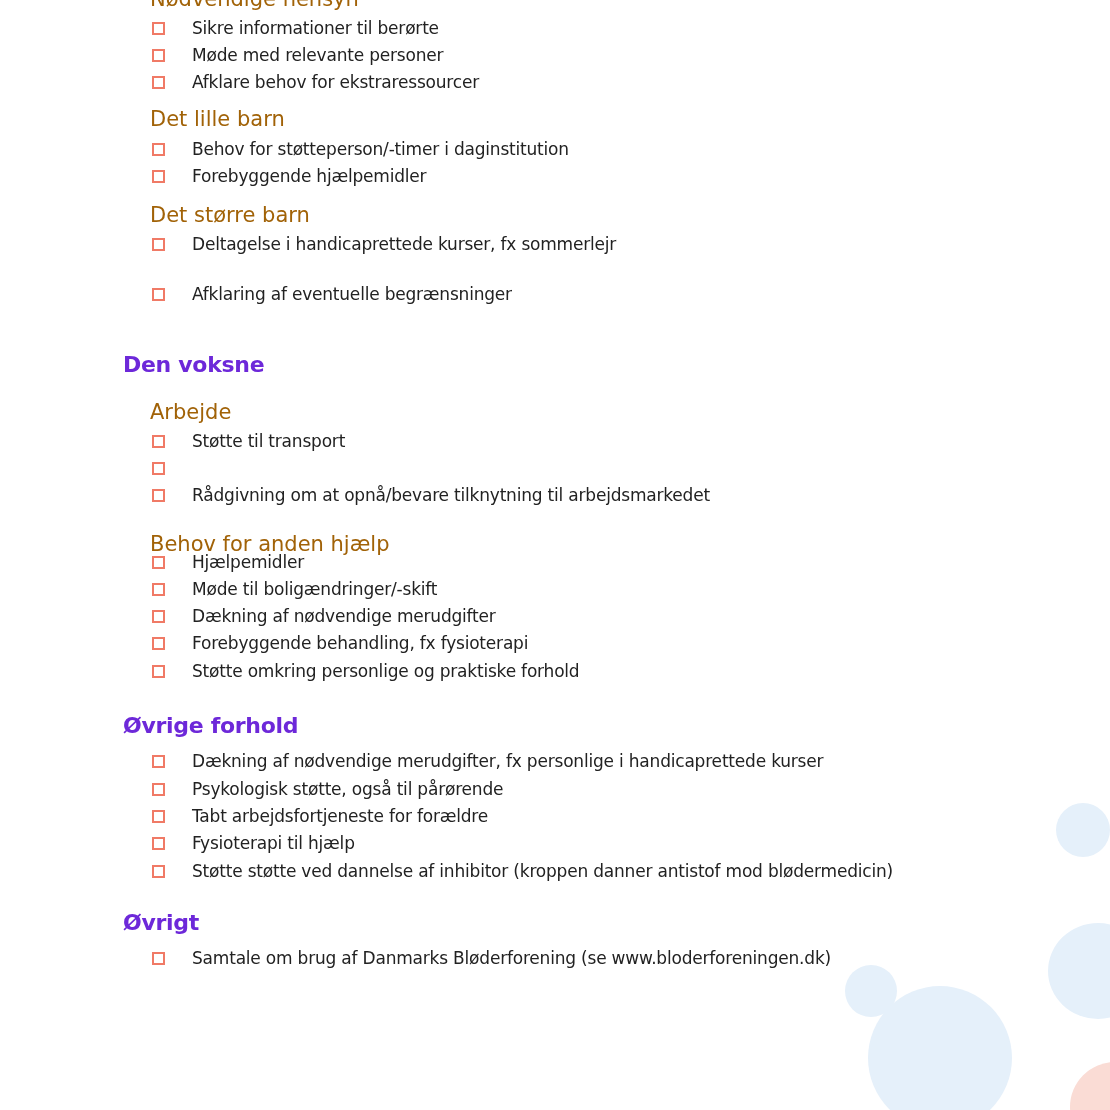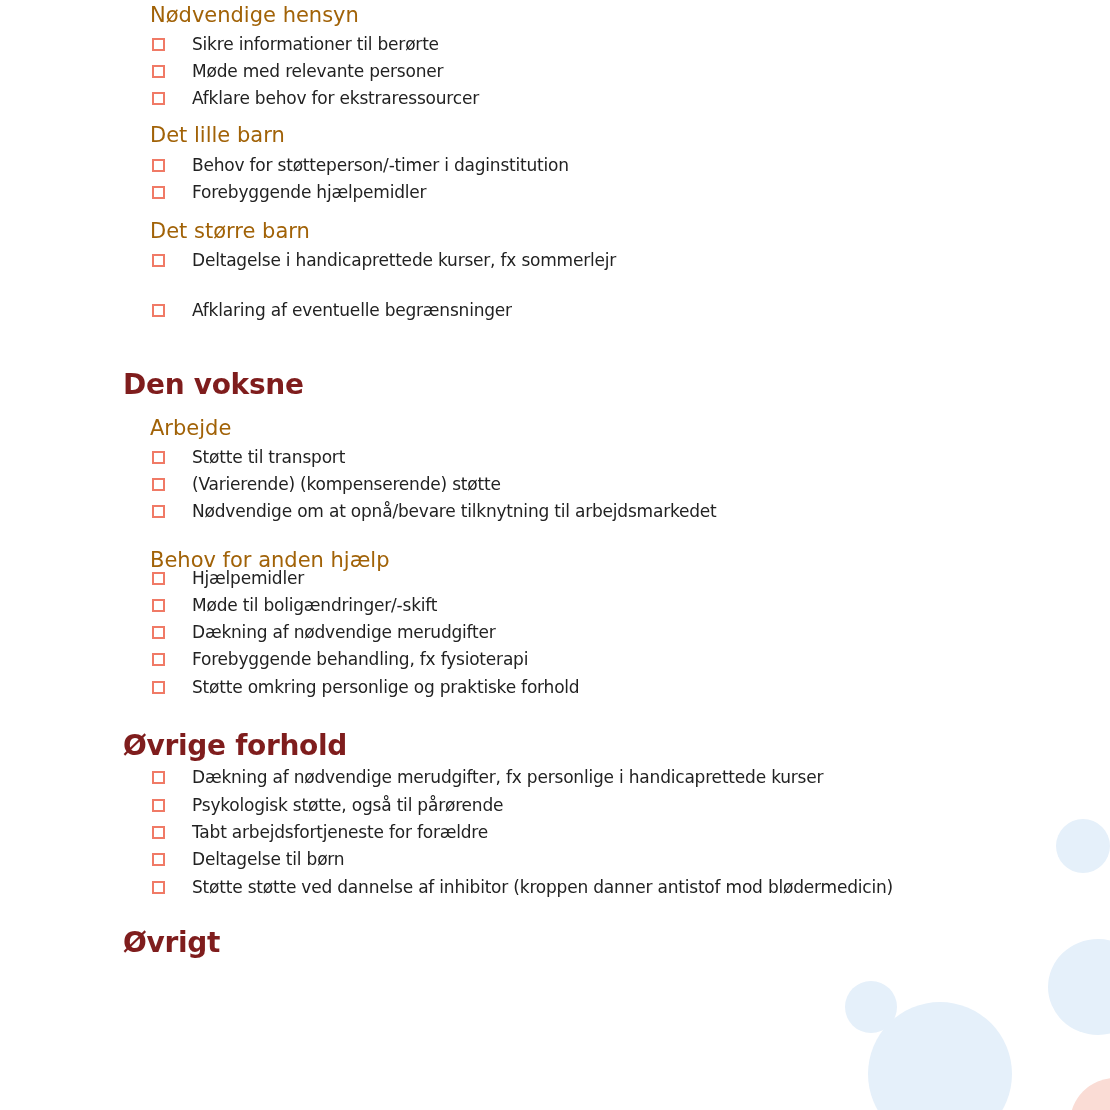--- a/index.html
+++ b/index.html
@@ -1,30 +1,30 @@
 <!DOCTYPE html>
 <html><head>
 <meta charset="utf-8">
 <style>
   html, body { margin: 0; padding: 0; }
   body {
     width: 1110px; height: 1110px; overflow: hidden; position: relative;
     background: #ffffff; color: #1a1a1a;
     font-family: "DejaVu Sans", "Liberation Sans", sans-serif;
   }
-  .page { position: absolute; left: 0; top: 0; width: 1110px; height: 876px; margin-top: 16px; }
+  .page { position: absolute; left: 0; top: 0; width: 1110px; height: 876px; }
   .deco { position: absolute; border-radius: 50%; }
   .c1 { left: 1056px; top: 803px; width: 54px; height: 54px; background: #e5f0fa; }
   .c2 { left: 1048px; top: 923px; width: 100px; height: 96px; background: #e5f0fa; }
   .c3 { left: 845px; top: 965px; width: 52px; height: 52px; background: #e5f0fa; }
   .c4 { left: 868px; top: 986px; width: 144px; height: 144px; background: #e5f0fa; }
   .c5 { left: 1070px; top: 1062px; width: 90px; height: 90px; background: #fadcd5; }
 
   .h2 { position: absolute; left: 150px; font-size: 21px; color: #a16207; font-weight: normal; white-space: nowrap; }
-  .h1 { position: absolute; left: 123px; font-size: 28px; font-weight: bold; color: #7f1d1d; white-space: nowrap; letter-spacing: -0.3px; }
+  .h1 { position: absolute; left: 123px; font-size: 22px; font-weight: bold; color: #6d28d9; white-space: nowrap; letter-spacing: -0.3px; }
   .item { position: absolute; left: 152px; height: 20px; display: flex; align-items: center; white-space: nowrap; }
   .cb { width: 13px; height: 13px; border: 2px solid #f07a66; box-sizing: border-box; background: #fff; flex: 0 0 auto; }
   .lbl { margin-left: 27px; font-size: 17px; color: #222; letter-spacing: -0.2px; }
 </style>
 </head>
 <body>
 
 <div class="page">
   <div class="deco c1"></div>
   <div class="deco c2"></div>
@@ -68,25 +68,24 @@
     </div>
 
   <div class="h1" style="top:352px">Den voksne</div>
   <div class="h2" style="top:400px">Arbejde</div>
   <div class="item" style="top:431px">
       <span class="cb"></span>
       <span class="lbl">Støtte til transport</span>
     </div>
   <div class="item" style="top:458px">
       <span class="cb"></span>
-      <span class="lbl">(Varierende) (kompenserende) støtte</span>
     </div>
   <div class="item" style="top:485px">
       <span class="cb"></span>
-      <span class="lbl">Nødvendige om at opnå/bevare tilknytning til arbejdsmarkedet</span>
+      <span class="lbl">Rådgivning om at opnå/bevare tilknytning til arbejdsmarkedet</span>
     </div>
 
   <div class="h2" style="top:532px">Behov for anden hjælp</div>
   <div class="item" style="top:552px">
       <span class="cb"></span>
       <span class="lbl">Hjælpemidler</span>
     </div>
   <div class="item" style="top:579px">
       <span class="cb"></span>
       <span class="lbl">Møde til boligændringer/-skift</span>
@@ -112,21 +111,25 @@
   <div class="item" style="top:779px">
       <span class="cb"></span>
       <span class="lbl">Psykologisk støtte, også til pårørende</span>
     </div>
   <div class="item" style="top:806px">
       <span class="cb"></span>
       <span class="lbl">Tabt arbejdsfortjeneste for forældre</span>
     </div>
   <div class="item" style="top:833px">
       <span class="cb"></span>
-      <span class="lbl">Deltagelse til børn</span>
+      <span class="lbl">Fysioterapi til hjælp</span>
     </div>
   <div class="item" style="top:861px">
       <span class="cb"></span>
       <span class="lbl">Støtte støtte ved dannelse af inhibitor (kroppen danner antistof mod blødermedicin)</span>
     </div>
 
   <div class="h1" style="top:910px">Øvrigt</div>
+  <div class="item" style="top:948px">
+      <span class="cb"></span>
+      <span class="lbl">Samtale om brug af Danmarks Bløderforening (se www.bloderforeningen.dk)</span>
+    </div>
 </div>
 
 </body></html>

